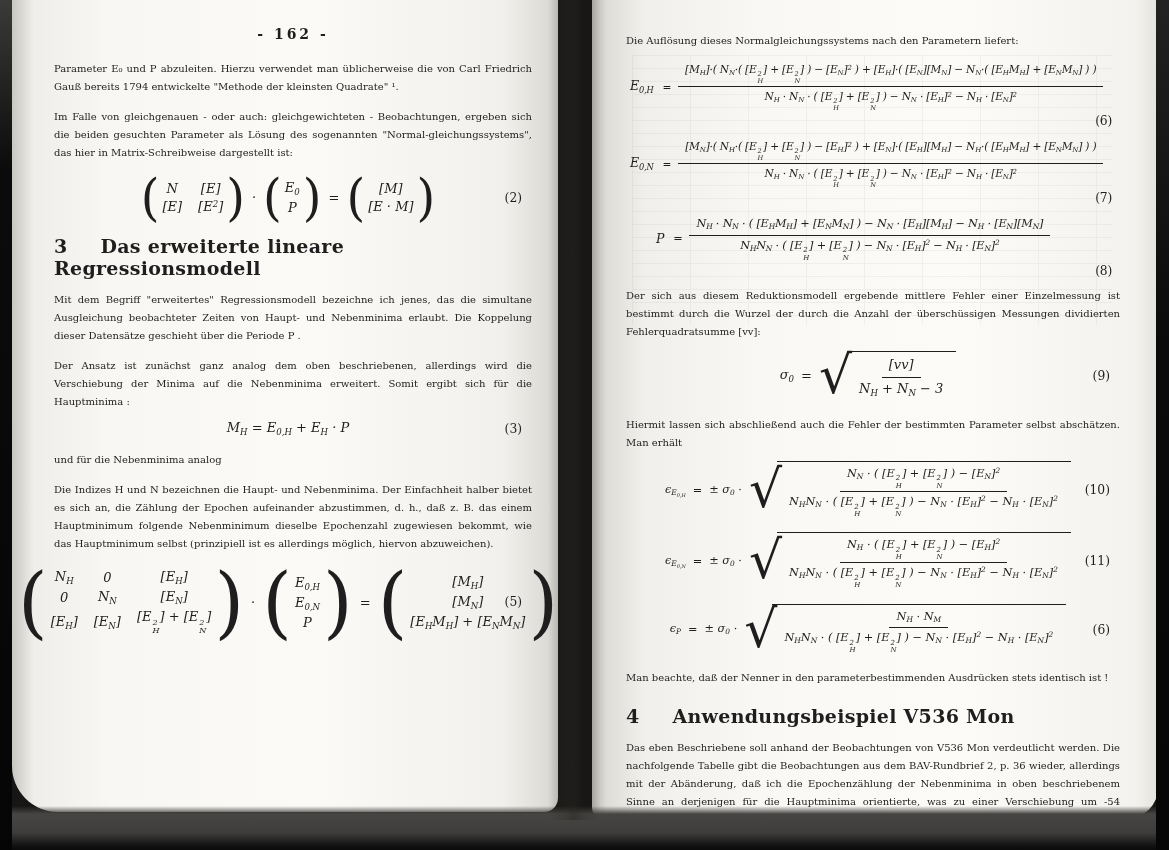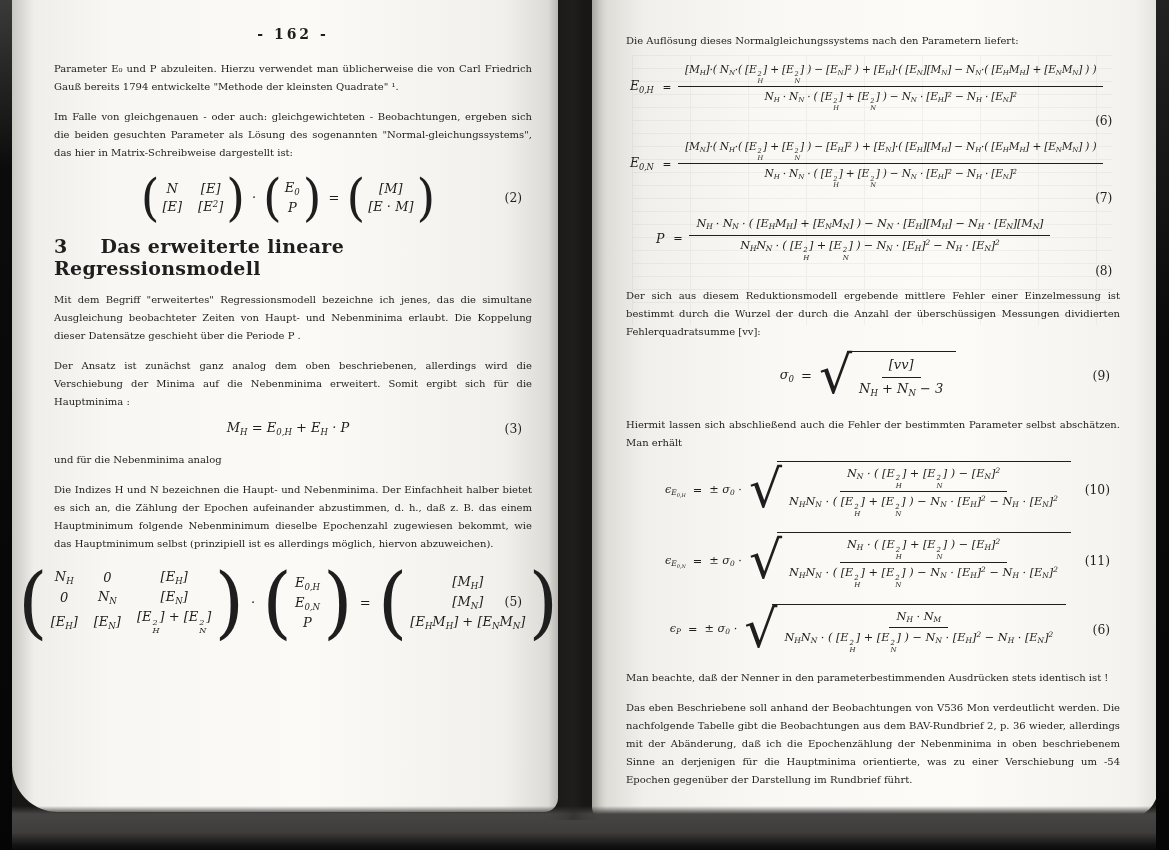--- a/index.html
+++ b/index.html
@@ -323,16 +323,20 @@
                   <span>N</span>
                 </span>] ) − N<sub>N</sub> · [E<sub>H</sub>]<sup>2</sup> − N<sub>H</sub> · [E<sub>N</sub>]<sup>2</sup></span>
           </span>
         </span>
       </span>
       <span class="eq-tag">(6)</span>
     </div>
 
     <p class="body-text">Man beachte, daß der Nenner in den parameterbestimmenden Ausdrücken stets identisch ist !</p>
 
+    <div class="sec-heading">
+      <span class="sec-num">4</span>
+      <span class="sec-title">Anwendungsbeispiel V536 Mon</span>
+    </div>
 
     <p class="body-text">Das eben Beschriebene soll anhand der Beobachtungen von V536 Mon verdeutlicht werden. Die nachfolgende Tabelle gibt die Beobachtungen aus dem BAV-Rundbrief 2, p. 36 wieder, allerdings mit der Abänderung, daß ich die Epochenzählung der Nebenminima in oben beschriebenem Sinne an derjenigen für die Hauptminima orientierte, was zu einer Verschiebung um -54 Epochen gegenüber der Darstellung im Rundbrief führt.</p>
   </div>
 </div>
 
 </body></html>

